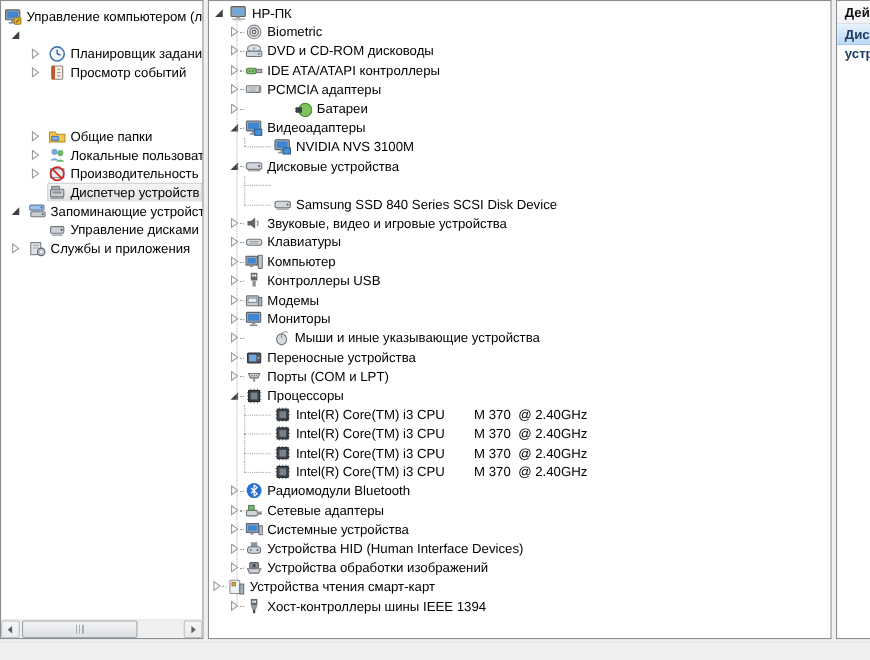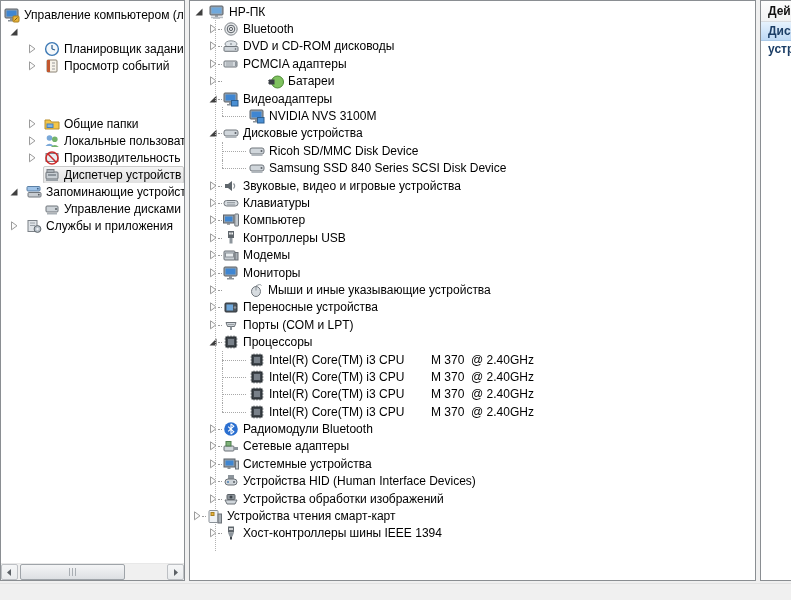--- a/index.html
+++ b/index.html
@@ -159,29 +159,37 @@
                 <rect x="6" y="11" width="3" height="2" fill="#8a9198"></rect>
                 <rect x="4" y="13" width="7" height="1.5" fill="#8a9198"></rect>
                 <rect x="2" y="12.6" width="12" height="1.6" fill="#b9bfc5"></rect>
               </svg></span><span class="label">HP-ПК</span></span></div>
         <div class="trow" style="padding-left: 18px;"><span class="exp dash"><svg width="10" height="10" viewBox="0 0 10 10">
               <path d="M2.5 0.8 L8 4.8 L2.5 8.8 Z" fill="#fcfcfc" stroke="#9b9b9b"></path>
             </svg></span><span class="ibox"><span class="icon"><svg viewBox="0 0 16 16" width="16" height="16" fill="none">
                 <circle cx="8" cy="8" r="6.2" fill="#e8eaec" stroke="#7c8288"></circle>
                 <circle cx="8" cy="8" r="3.8" fill="none" stroke="#5a6066"></circle>
                 <circle cx="8" cy="8" r="1.6" fill="none" stroke="#5a6066"></circle>
-              </svg></span><span class="label">Bluetooth</span></span></div>
+              </svg></span><span class="label">Biometric</span></span></div>
         <div class="trow" style="padding-left: 18px;"><span class="exp dash"><svg width="10" height="10" viewBox="0 0 10 10">
               <path d="M2.5 0.8 L8 4.8 L2.5 8.8 Z" fill="#fcfcfc" stroke="#9b9b9b"></path>
             </svg></span><span class="ibox"><span class="icon"><svg viewBox="0 0 16 16" width="16" height="16" fill="none">
                 <ellipse cx="8" cy="6" rx="6" ry="3.2" fill="#dfe4e8" stroke="#8a9197"></ellipse>
                 <circle cx="8" cy="6" r="1.1" fill="#9aa1a7"></circle>
                 <rect x="1" y="8.5" width="14" height="4.8" rx="1" fill="#cfd5da" stroke="#6f757b"></rect>
                 <circle cx="12.5" cy="11" r="0.8" fill="#5a6066"></circle>
               </svg></span><span class="label">DVD и CD-ROM дисководы</span></span></div>
+        <div class="trow" style="padding-left: 18px;"><span class="exp dash"><svg width="10" height="10" viewBox="0 0 10 10">
+              <path d="M2.5 0.8 L8 4.8 L2.5 8.8 Z" fill="#fcfcfc" stroke="#9b9b9b"></path>
+            </svg></span><span class="ibox"><span class="icon"><svg viewBox="0 0 16 16" width="16" height="16" fill="none">
+                <rect x="1" y="6" width="9" height="5" rx="2" fill="#7fbf6f" stroke="#4f7f43"></rect>
+                <rect x="10" y="7" width="5" height="3" fill="#aab1b7" stroke="#6f757b"></rect>
+                <circle cx="4" cy="8.5" r="0.7" fill="#3d6334"></circle>
+                <circle cx="7" cy="8.5" r="0.7" fill="#3d6334"></circle>
+              </svg></span><span class="label">IDE ATA/ATAPI контроллеры</span></span></div>
         <div class="trow" style="padding-left: 18px;"><span class="exp dash"><svg width="10" height="10" viewBox="0 0 10 10">
               <path d="M2.5 0.8 L8 4.8 L2.5 8.8 Z" fill="#fcfcfc" stroke="#9b9b9b"></path>
             </svg></span><span class="ibox"><span class="icon"><svg viewBox="0 0 16 16" width="16" height="16" fill="none">
                 <rect x="1" y="5" width="13" height="6" rx="1" fill="#d4d9dd" stroke="#6f757b"></rect>
                 <rect x="12" y="6" width="2" height="4" fill="#8d959c"></rect>
                 <line x1="3" y1="7" x2="10" y2="7" stroke="#9aa1a7"></line>
                 <line x1="3" y1="9" x2="10" y2="9" stroke="#9aa1a7"></line>
               </svg></span><span class="label">PCMCIA адаптеры</span></span></div>
         <div class="trow" style="padding-left: 18px; gap: 45px;"><span class="exp dash"><svg width="10" height="10" viewBox="0 0 10 10">
               <path d="M2.5 0.8 L8 4.8 L2.5 8.8 Z" fill="#fcfcfc" stroke="#9b9b9b"></path>
@@ -207,25 +215,21 @@
                 <rect x="4" y="13" width="7" height="1.5" fill="#8a9198"></rect>
                 <rect x="8.5" y="9.5" width="6.5" height="5.5" fill="#4a8fd4" stroke="#2b5d8f"></rect>
               </svg></span><span class="label">NVIDIA NVS 3100M</span></span></div>
         <div class="trow" style="padding-left: 18px;"><span class="exp dash"><svg width="10" height="10" viewBox="0 0 10 10">
               <path d="M8.5 1.5 L8.5 8.5 L1.5 8.5 Z" fill="#404040"></path>
             </svg></span><span class="ibox"><span class="icon"><svg viewBox="0 0 16 16" width="16" height="16" fill="none">
                 <rect x="1" y="5" width="14" height="6" rx="2" fill="#d0d6db" stroke="#70767c"></rect>
                 <circle cx="12.5" cy="8" r="1" fill="#5a6066"></circle>
                 <rect x="2.5" y="11.5" width="11" height="1.4" fill="#aab1b7"></rect>
               </svg></span><span class="label">Дисковые устройства</span></span></div>
-        <div class="trow" style="padding-left: 24px;"><span class="conn"></span><span class="ibox"><span class="icon"><svg viewBox="0 0 16 16" width="16" height="16" fill="none">
-                <rect x="1" y="5" width="14" height="6" rx="2" fill="#d0d6db" stroke="#70767c"></rect>
-                <circle cx="12.5" cy="8" r="1" fill="#5a6066"></circle>
-                <rect x="2.5" y="11.5" width="11" height="1.4" fill="#aab1b7"></rect>
-              </svg></span><span class="label">Ricoh SD/MMC Disk Device</span></span></div>
+        <div class="trow" style="padding-left: 24px;"><span class="conn"></span></div>
         <div class="trow" style="padding-left: 24px;"><span class="conn elbow"></span><span class="ibox"><span class="icon"><svg viewBox="0 0 16 16" width="16" height="16" fill="none">
                 <rect x="1" y="5" width="14" height="6" rx="2" fill="#d0d6db" stroke="#70767c"></rect>
                 <circle cx="12.5" cy="8" r="1" fill="#5a6066"></circle>
                 <rect x="2.5" y="11.5" width="11" height="1.4" fill="#aab1b7"></rect>
               </svg></span><span class="label">Samsung SSD 840 Series SCSI Disk Device</span></span></div>
         <div class="trow" style="padding-left: 18px;"><span class="exp dash"><svg width="10" height="10" viewBox="0 0 10 10">
               <path d="M2.5 0.8 L8 4.8 L2.5 8.8 Z" fill="#fcfcfc" stroke="#9b9b9b"></path>
             </svg></span><span class="ibox"><span class="icon"><svg viewBox="0 0 16 16" width="16" height="16" fill="none">
                 <path d="M2 6 L5 6 L9 3 L9 13 L5 10 L2 10 Z" fill="#5f666c"></path>
                 <path d="M10.5 5.5 Q12.8 8 10.5 10.5" fill="none" stroke="#8a9197" stroke-width="1.2"></path>

